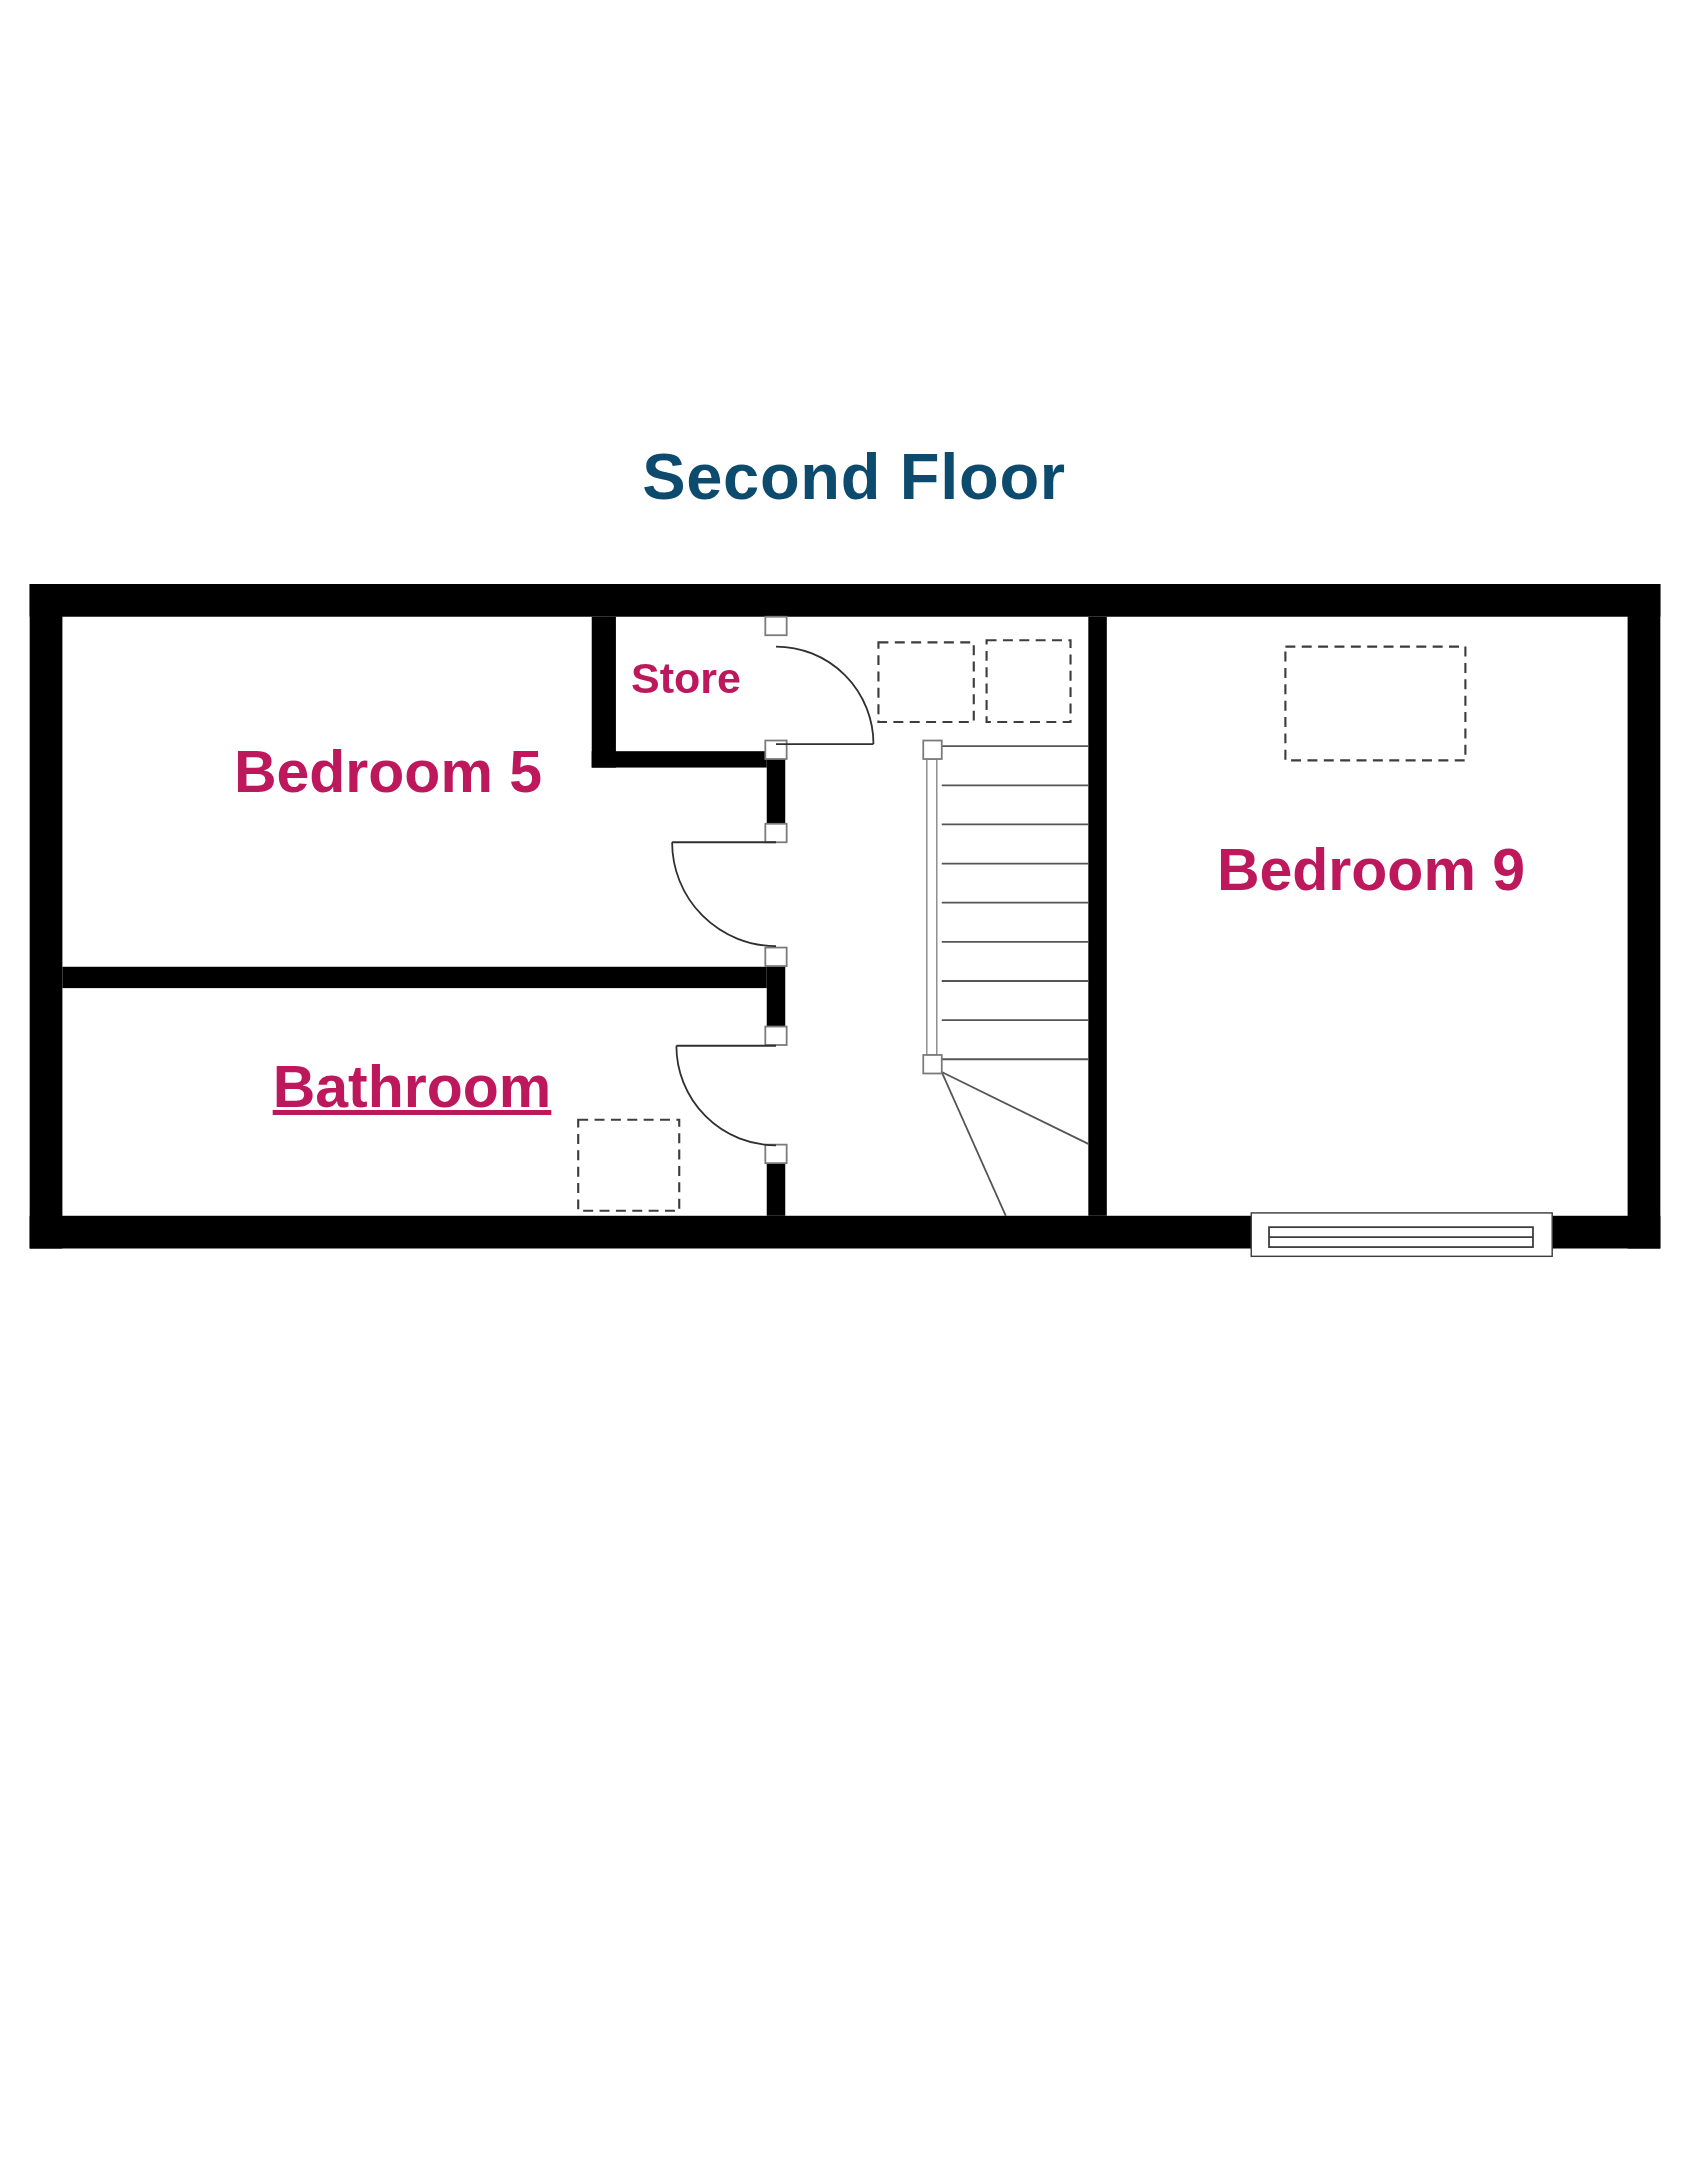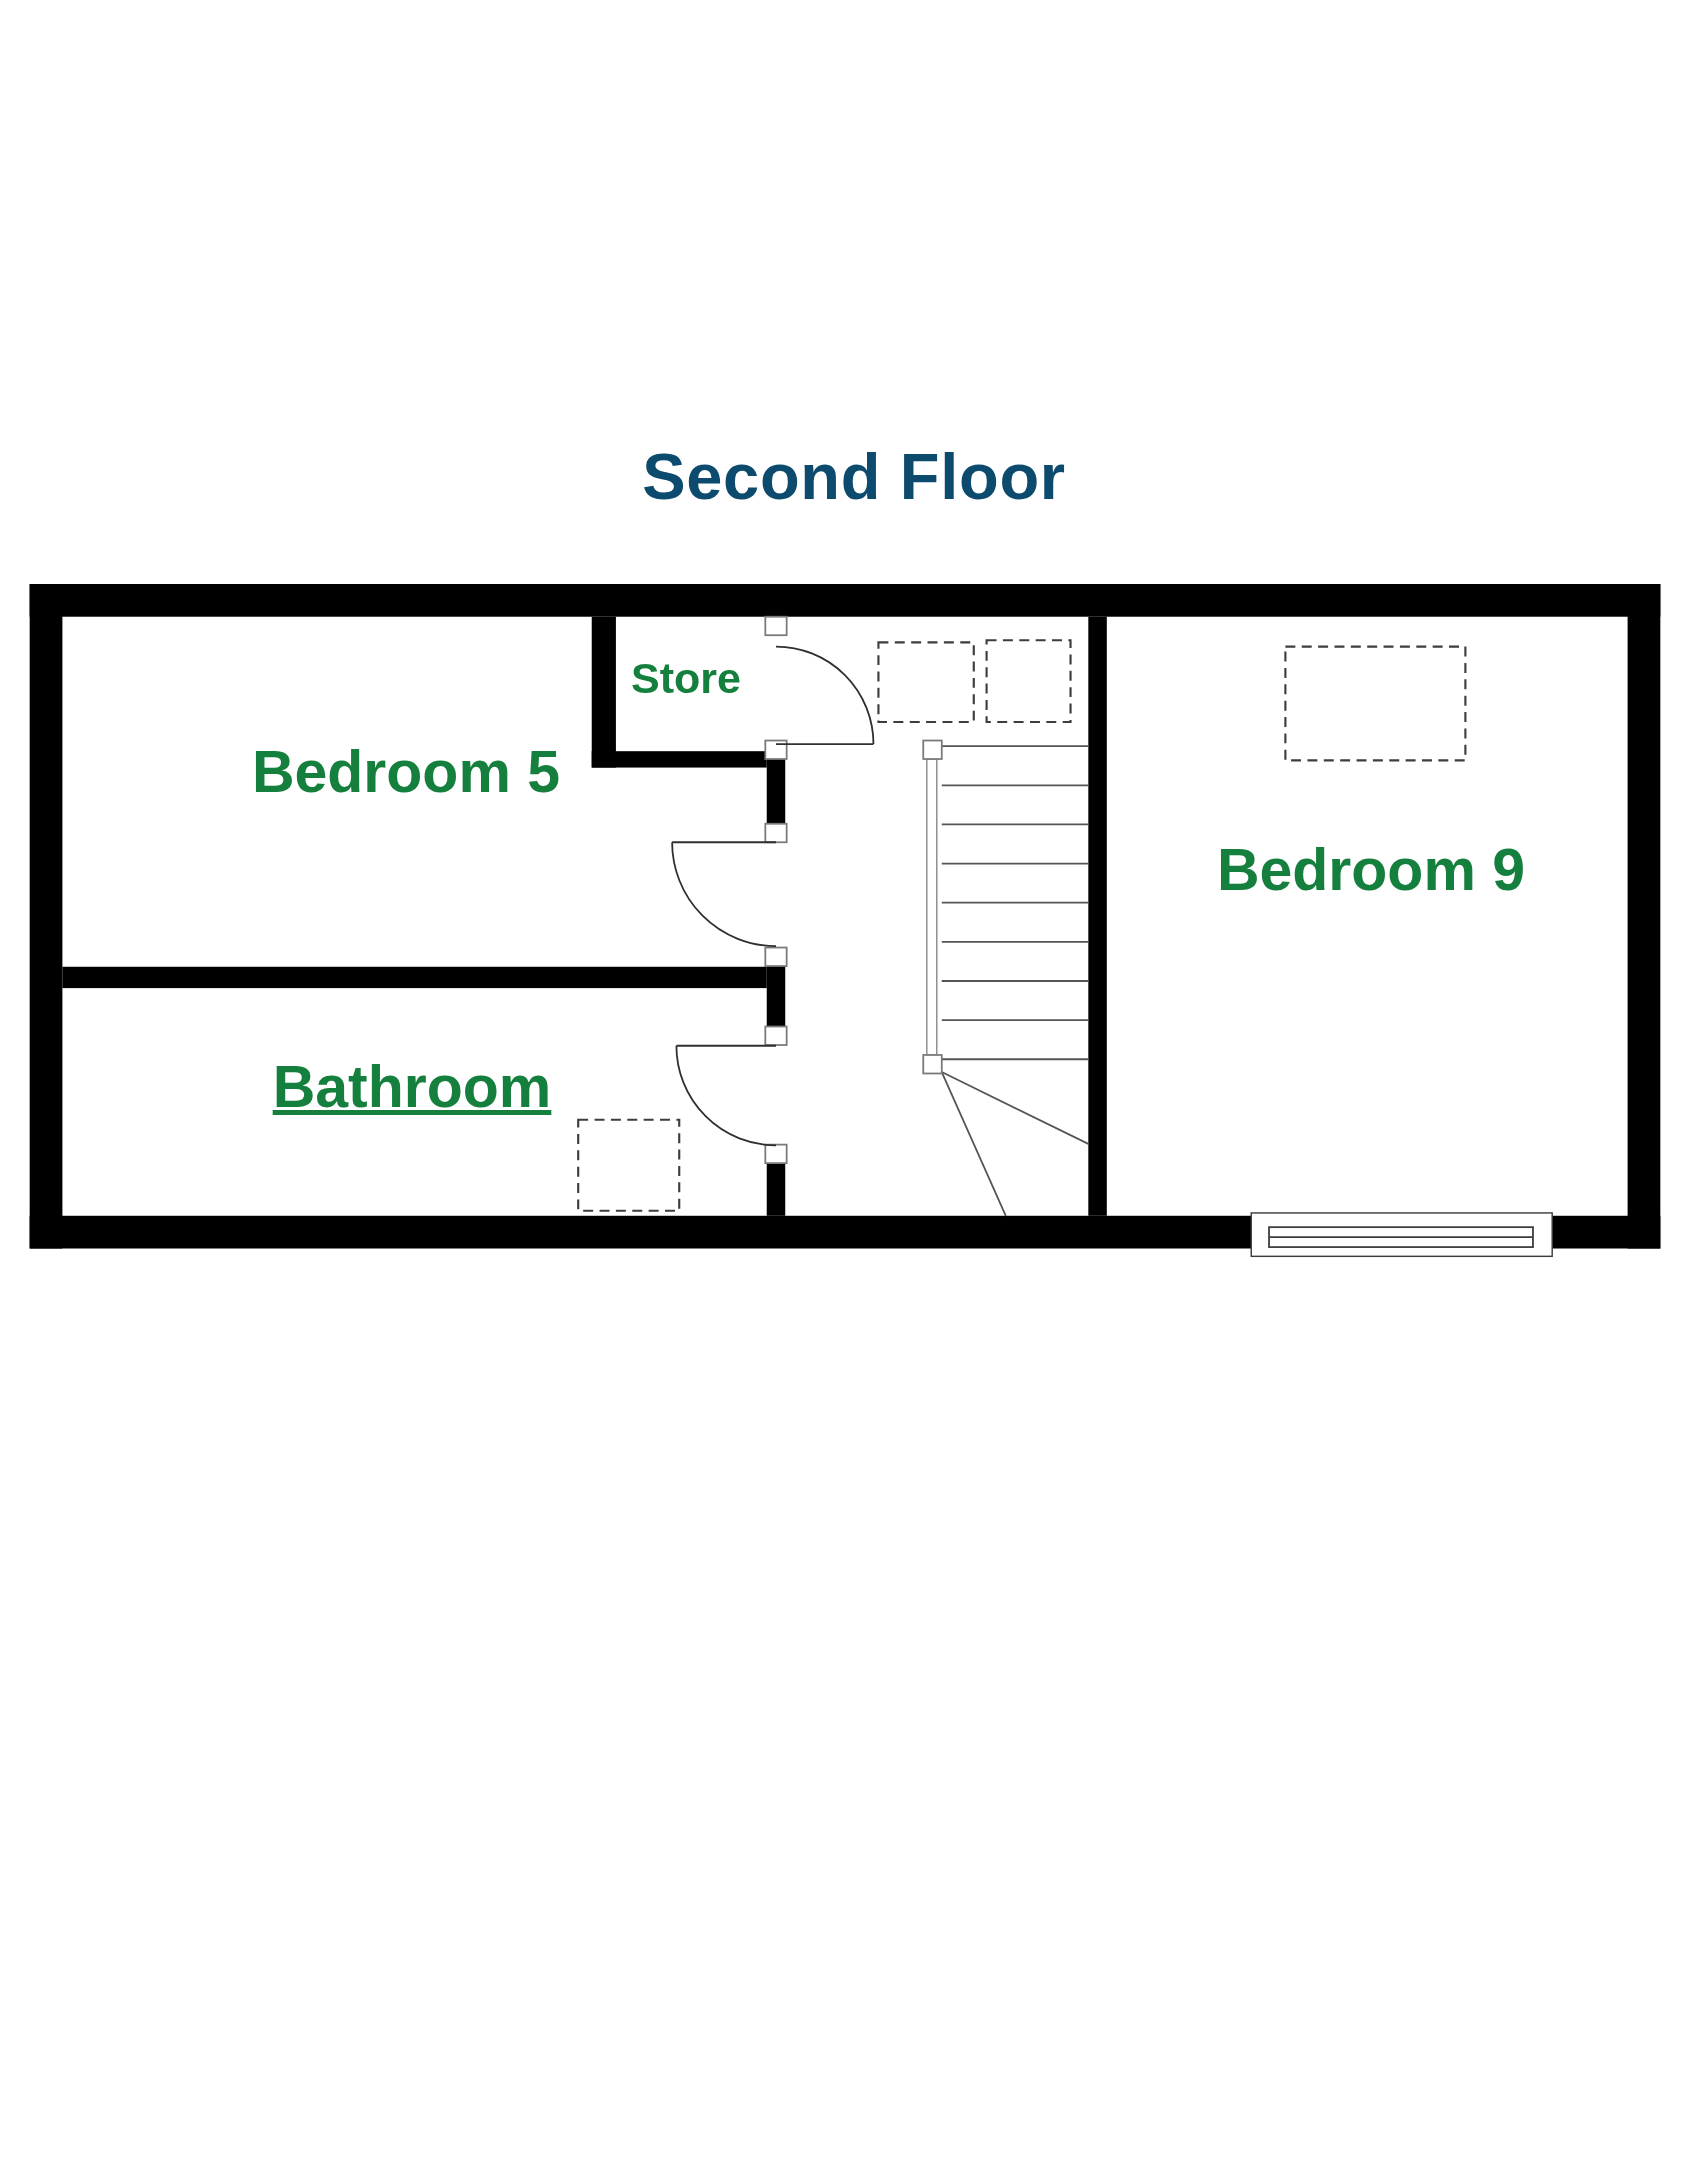--- a/index.html
+++ b/index.html
@@ -12,25 +12,25 @@
   .page-title{
     position:absolute;left:0;top:439px;width:1708px;
     text-align:center;
     font-size:65px;font-weight:bold;color:#0c4a6e;
     letter-spacing:0.7px;
   }
   .plan{position:absolute;left:28.5px;top:584px;width:1632px;height:683px;}
   .plan svg{display:block;width:1632px;height:683px;}
   .room-label{
     position:absolute;transform:translate(-50%,-50%);
-    font-weight:bold;color:#15803d;white-space:nowrap;
+    font-weight:bold;color:#be185d;white-space:nowrap;
   }
   .room-label.big{font-size:59px;}
   .room-label.small{font-size:43px;}
-  #label-bedroom5{left:406px;top:772px;text-align:right;}
+  #label-bedroom5{left:388px;top:772px;text-align:right;}
   #label-store{left:686px;top:678px;}
   #label-bedroom4{left:1371px;top:870px;}
   #label-bathroom{left:412px;top:1087px;text-decoration:underline;}
 </style>
 </head>
 <body>
 
 <div class="page-title">Second Floor</div>
 
 <div class="plan">

